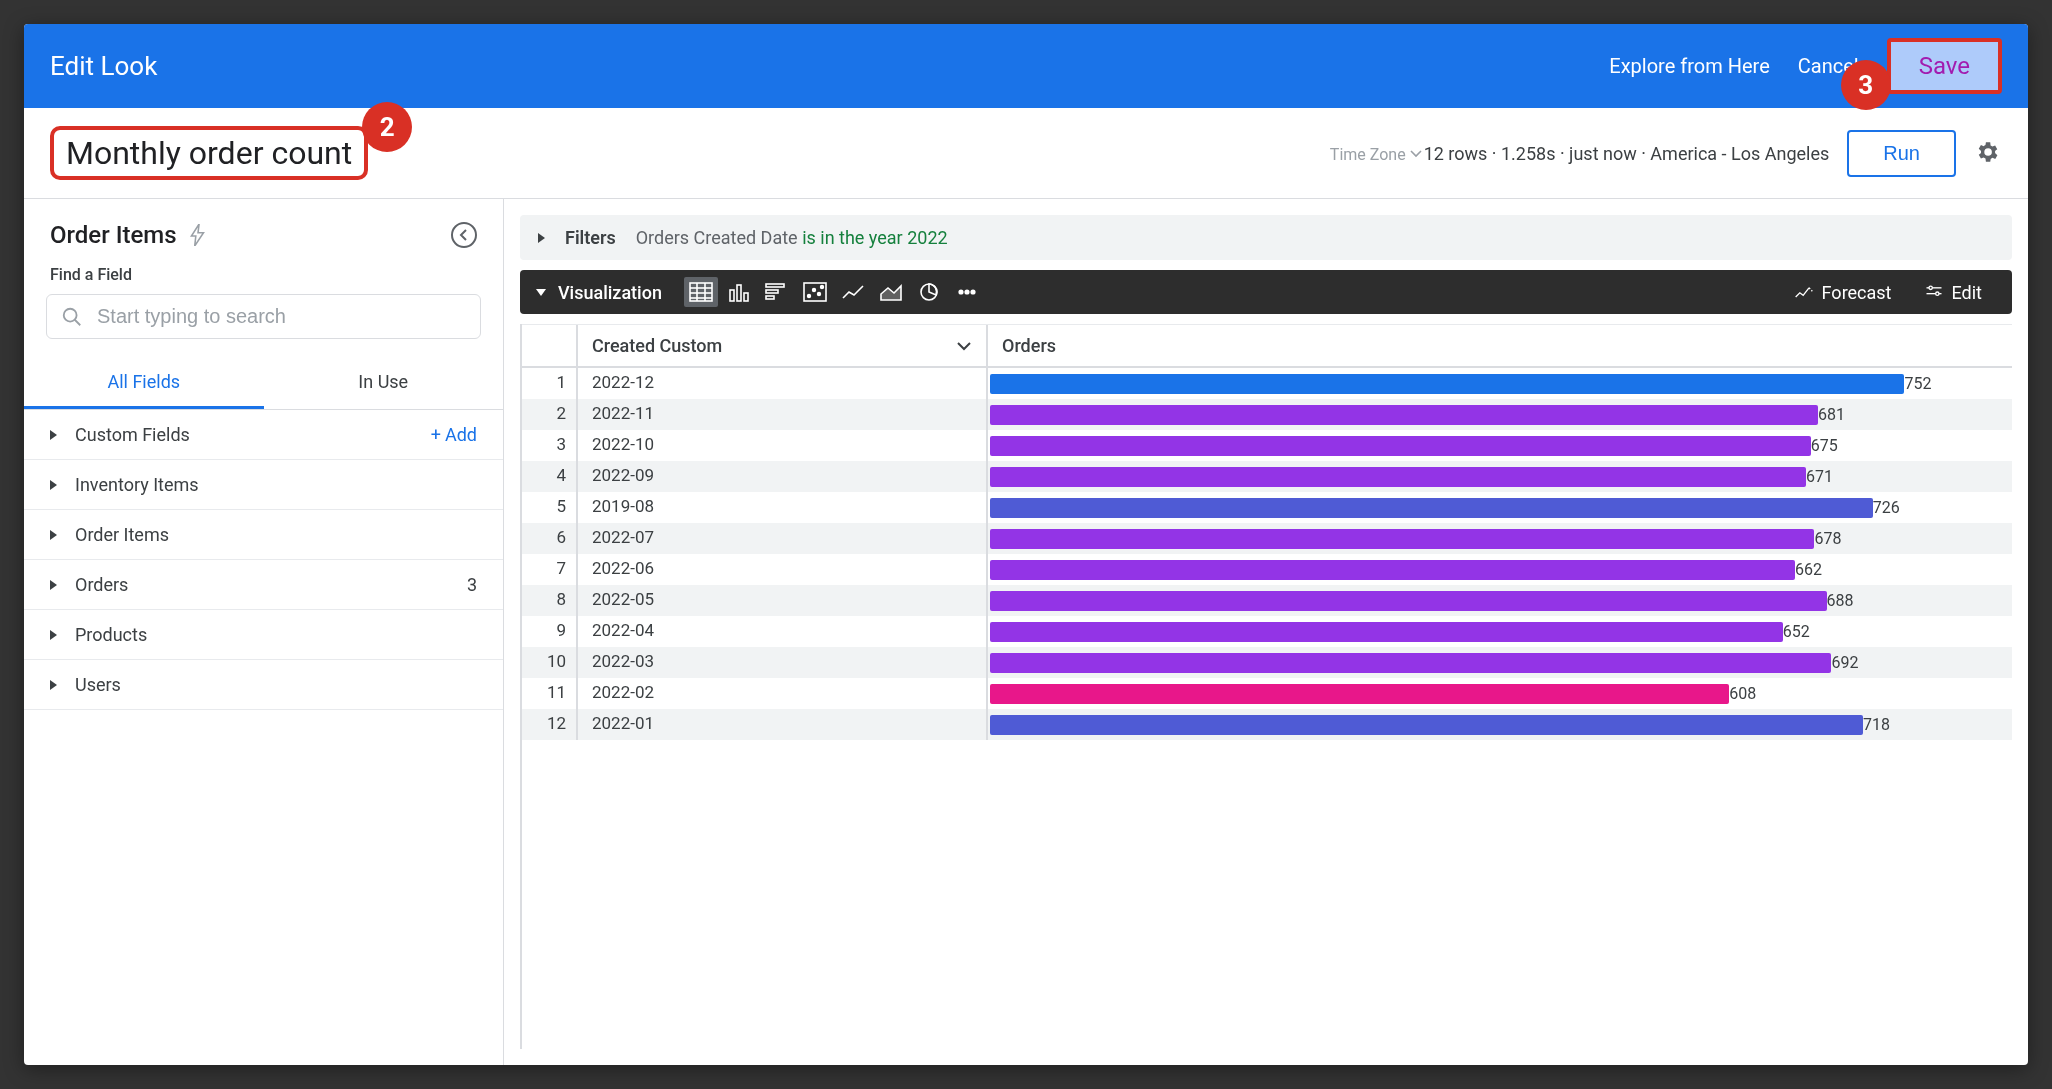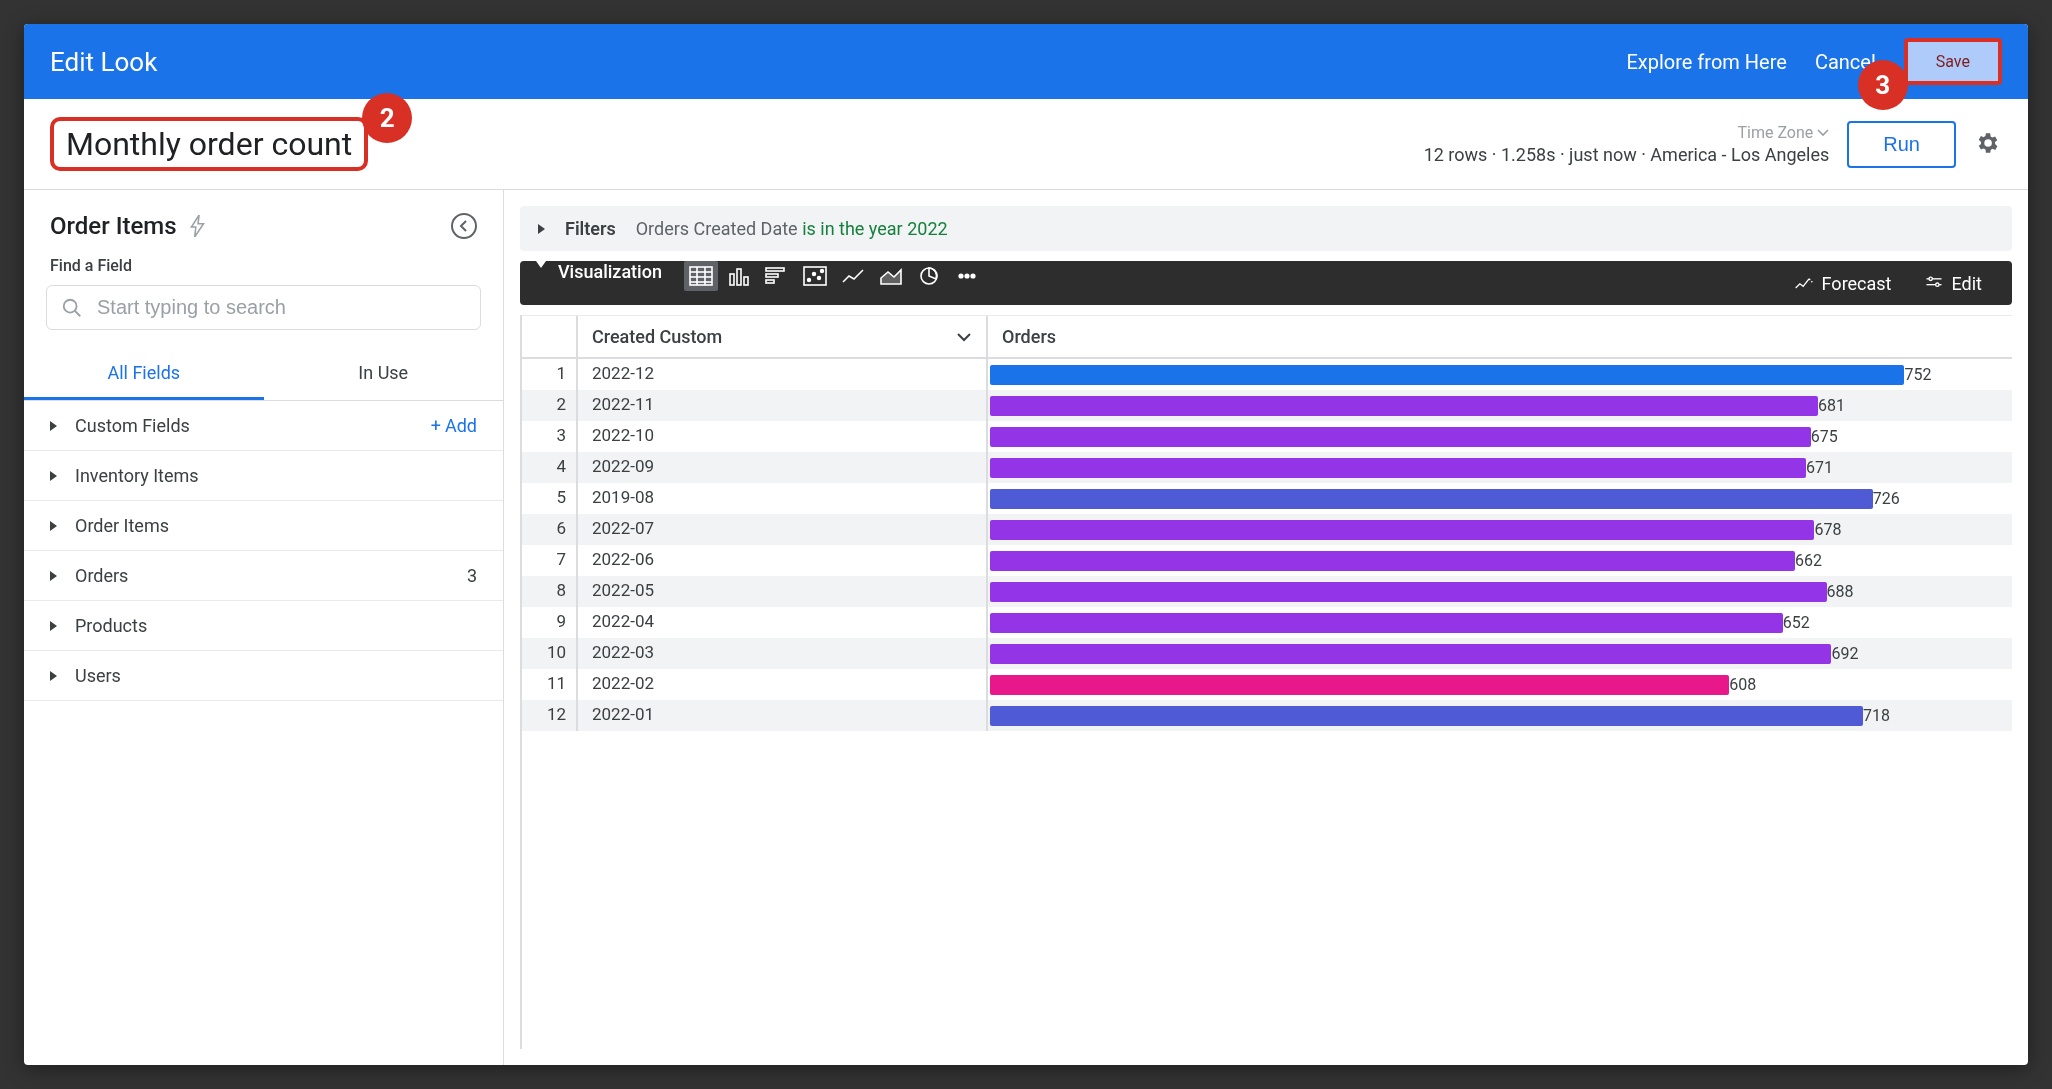--- a/index.html
+++ b/index.html
@@ -4,21 +4,21 @@
 <style>
   * { box-sizing: border-box; margin: 0; padding: 0; }
   html, body { width: 100%; height: 100%; font-family: -apple-system, "Segoe UI", Roboto, Arial, sans-serif; }
   body { background: #333; padding: 24px; }
   .app-window { width: 100%; height: 100%; background: #fff; border-radius: 4px; overflow: hidden; display: flex; flex-direction: column; box-shadow: 0 4px 20px rgba(0,0,0,.4); }
   
   .topbar { background: #1a73e8; color: #fff; display: flex; align-items: center; padding: 14px 26px; }
   .topbar-title { font-size: 26px; font-weight: 400; flex: 1; }
   .topbar-actions { display: flex; align-items: center; gap: 28px; }
   .topbar-link { color: #fff; font-size: 20px; cursor: pointer; }
-  .save-btn { background: #aecbfa; color: #7f1d1d; font-size: 16px; padding: 10px 28px; border-radius: 4px; cursor: pointer; position: relative; border: 4px solid #d93025; }
+  .save-btn { background: #aecbfa; color: #a21caf; font-size: 24px; padding: 10px 28px; border-radius: 4px; cursor: pointer; position: relative; border: 4px solid #d93025; }
   
   .title-row { display: flex; align-items: center; padding: 18px 26px; border-bottom: 1px solid #dadce0; }
   .look-title-wrap { position: relative; border-radius: 9px; }
   .look-title { font-size: 32px; font-weight: 400; color: #202124; border: 4px solid #d93025; border-radius: 10px; padding: 4px 12px; }
   .title-row-right { margin-left: auto; display: flex; align-items: center; gap: 18px; }
   .timezone-label { font-size: 16px; color: #9aa0a6; display: flex; align-items: center; gap: 4px; }
   .query-stats { font-size: 18px; color: #3c4043; }
   .run-btn { border: 2px solid #1a73e8; color: #1a73e8; background: #fff; font-size: 20px; padding: 10px 34px; border-radius: 4px; cursor: pointer; }
   .gear-btn { width: 28px; height: 28px; color: #5f6368; cursor: pointer; }
   
@@ -42,21 +42,21 @@
   .field-name { font-size: 18px; color: #3c4043; flex: 1; }
   .field-add { color: #1a73e8; font-size: 18px; display: flex; align-items: center; gap: 4px; }
   .field-count { color: #3c4043; font-size: 18px; margin-left: auto; }
   
   .content { flex: 1; display: flex; flex-direction: column; padding: 16px; gap: 10px; min-width: 0; }
   .filter-bar { background: #f1f3f4; border-radius: 4px; display: flex; align-items: center; padding: 12px 18px; gap: 20px; }
   .filter-bar .arrow-r { width: 0; height: 0; border-top: 5px solid transparent; border-bottom: 5px solid transparent; border-left: 7px solid #3c4043; }
   .filter-label { font-size: 18px; font-weight: 600; color: #3c4043; }
   .filter-text { font-size: 18px; color: #5f6368; }
   .filter-bold { color: #15803d; font-weight: 400; }
-  .viz-bar { background: #2d2d2d; color: #fff; display: flex; padding: 0 16px; height: 44px; border-radius: 4px; gap: 4px; }
+  .viz-bar { background: #2d2d2d; color: #fff; display: flex; align-items: center; padding: 0 16px; height: 44px; border-radius: 4px; gap: 4px; }
   .viz-bar .arrow-d { width: 0; height: 0; border-left: 5px solid transparent; border-right: 5px solid transparent; border-top: 7px solid #fff; margin-right: 8px;}
   .viz-label { font-size: 18px; font-weight: 500; margin-right: 18px; }
   .viz-icon { width: 34px; height: 30px; display: flex; align-items: center; justify-content: center; cursor: pointer; border-radius: 2px; }
   .viz-icon.active { background: #5f6368; }
   .viz-icon svg { width: 24px; height: 22px; stroke: #fff; fill: none; stroke-width: 1.6; }
   .viz-spacer { flex: 1; }
   .viz-action { display: flex; align-items: center; gap: 8px; font-size: 18px; padding: 0 14px; cursor: pointer; }
   
   .data-table { flex: 1; overflow: hidden; border-left: 2px solid #dadce0;}
   .data-header { display: flex; border-top: 1px solid #e8eaed; border-bottom: 2px solid #dadce0; }
@@ -94,21 +94,21 @@
       </div>
     </div>
   </div>
 
   <div class="title-row">
     <div class="look-title-wrap rel">
       <div class="look-title">Monthly order count</div>
       <div class="callout" style="right:-44px; top:-24px;">2</div>
     </div>
     <div class="title-row-right">
-      <div style="display:flex; flex-direction:column; align-items:flex-end; gap:2px;">
+      <div style="display:flex; align-items:flex-end; gap:2px;">
         <div class="timezone-label">
           <span>Time Zone</span>
           <svg class="ico" width="12" height="8" viewBox="0 0 12 8">
               <path d="M1 1l5 5 5-5" stroke="#9aa0a6" stroke-width="1.6" fill="none"></path>
             </svg>
         </div>
         <div class="query-stats">12 rows · 1.258s · just now · America - Los Angeles</div>
       </div>
       <button class="run-btn">Run</button>
       <div class="gear-btn">

